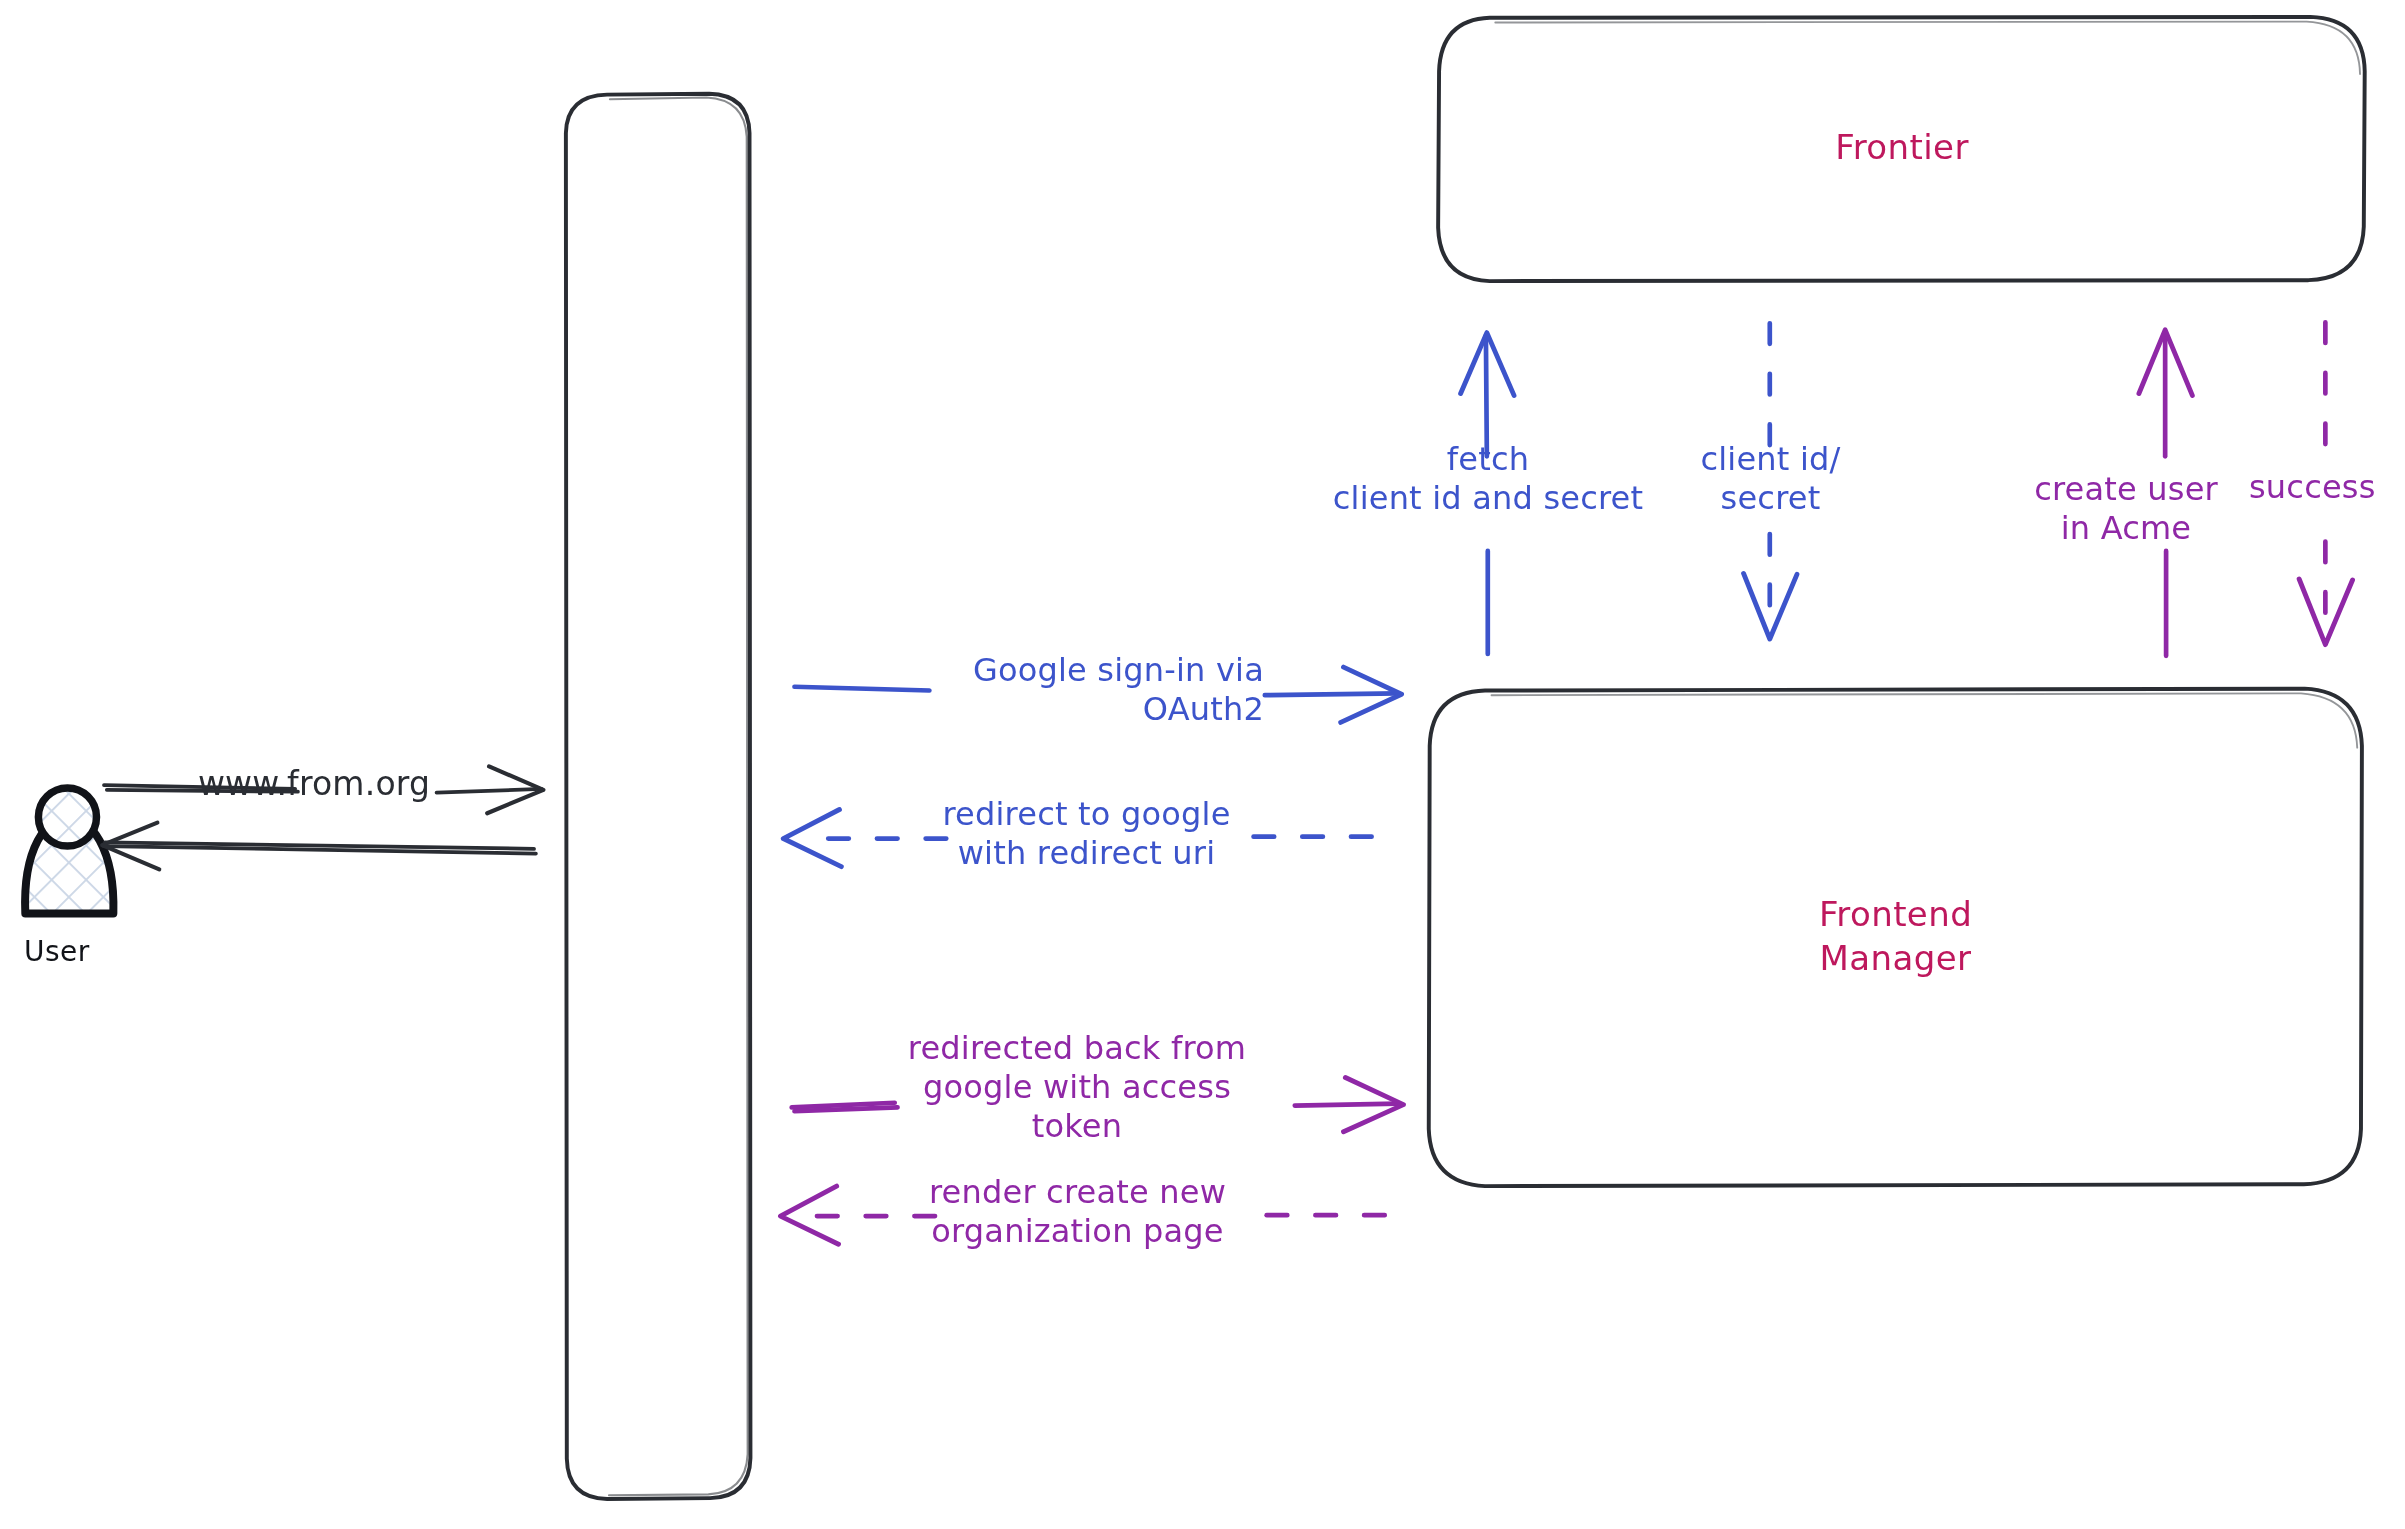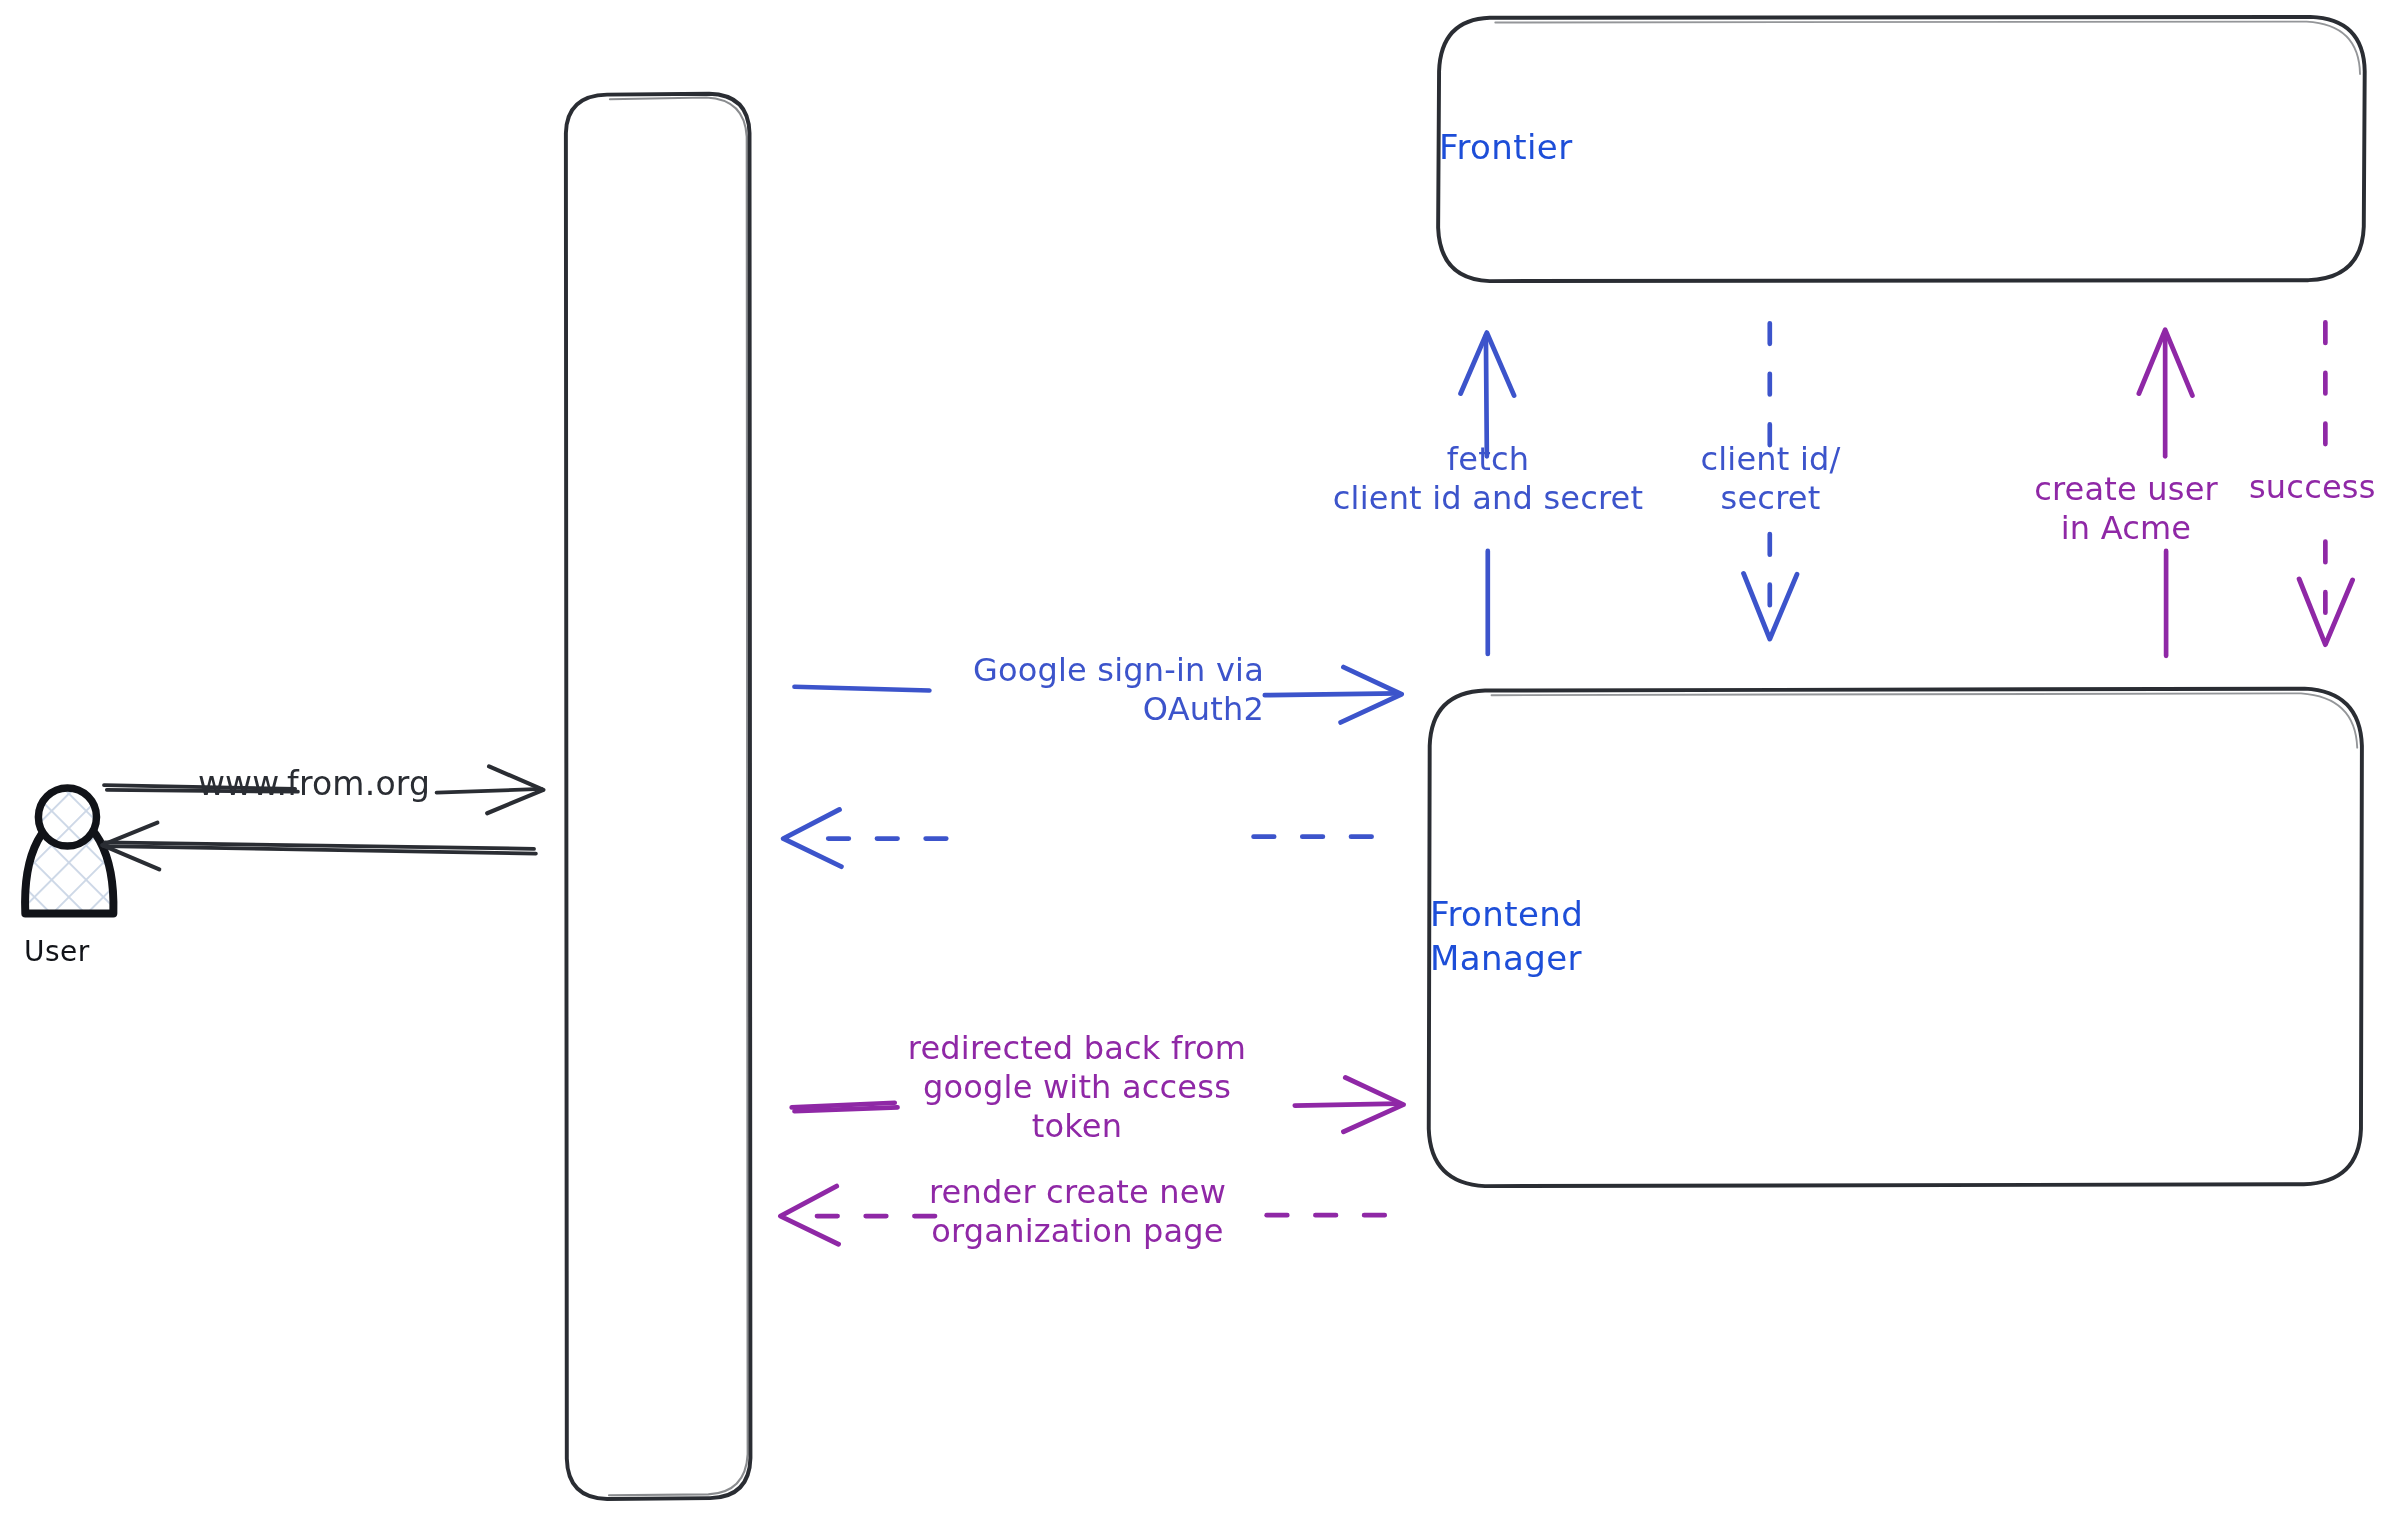--- a/index.html
+++ b/index.html
@@ -19,22 +19,22 @@
   }
   #canvas svg.layer {
     position: absolute;
     top: 0;
     left: 0;
     width: 2405px;
     height: 1530px;
   }
   .node-label {
     position: absolute;
-    text-align: left;
-    color: #1d4ed8;
+    text-align: center;
+    color: #be185d;
     font-family: "DejaVu Sans", sans-serif;
     font-size: 34px;
     line-height: 1.28;
     letter-spacing: 0.4px;
     white-space: pre-line;
     pointer-events: none;
   }
   .edge-label {
     position: absolute;
     text-align: center;
@@ -165,20 +165,22 @@
   <div class="node-label" style="left: 1439px; top: 126px; width: 926px;">Frontier</div>
 
   <div class="node-label" style="left: 1430px; top: 893px; width: 931px;">Frontend
 Manager</div>
 
   <div class="edge-label black" style="left: 178px; top: 764px; width: 272px; font-size: 33px;">www.from.org</div>
 
   <div class="edge-label blue" style="left: 899px; top: 651px; width: 365px; text-align: right;">Google sign-in via
 OAuth2</div>
 
+  <div class="edge-label blue" style="left: 904px; top: 795px; width: 365px;">redirect to google
+with redirect uri</div>
 
   <div class="edge-label purple" style="left: 871px; top: 1029px; width: 412px;">redirected back from
 google with access
 token</div>
 
   <div class="edge-label purple" style="left: 890px; top: 1173px; width: 375px;">render create new
 organization page</div>
 
   <div class="edge-label blue" style="left: 1291px; top: 440px; width: 394px;">fetch
 client id and secret</div>

